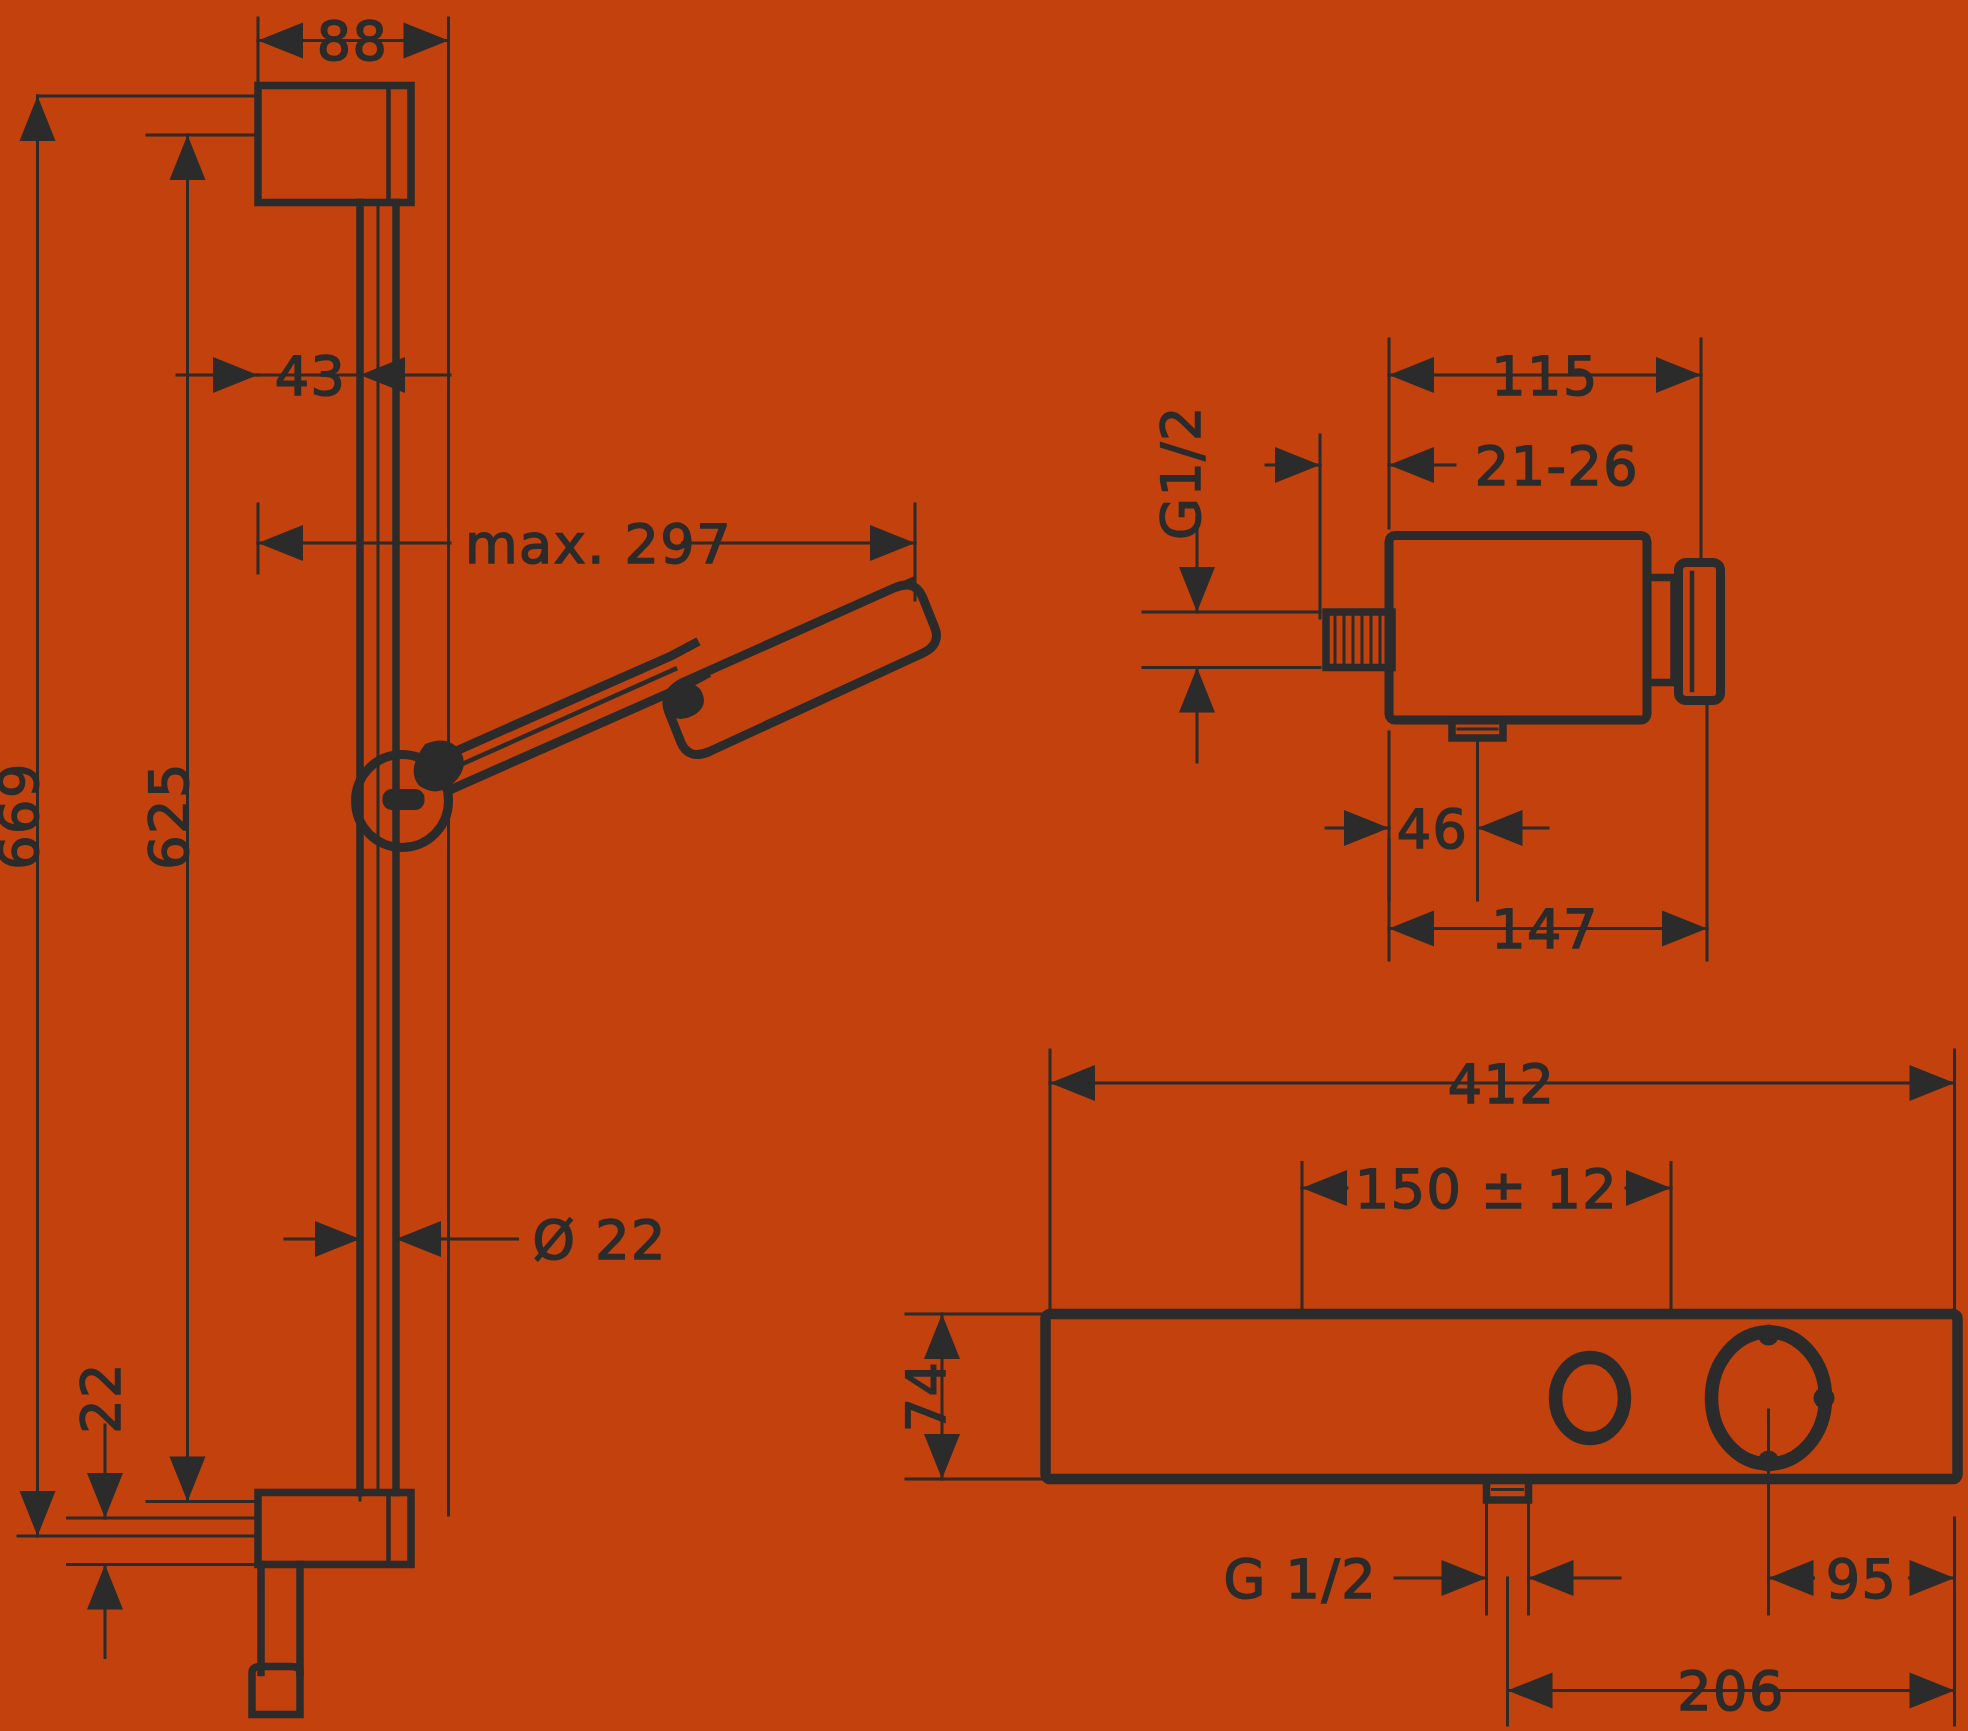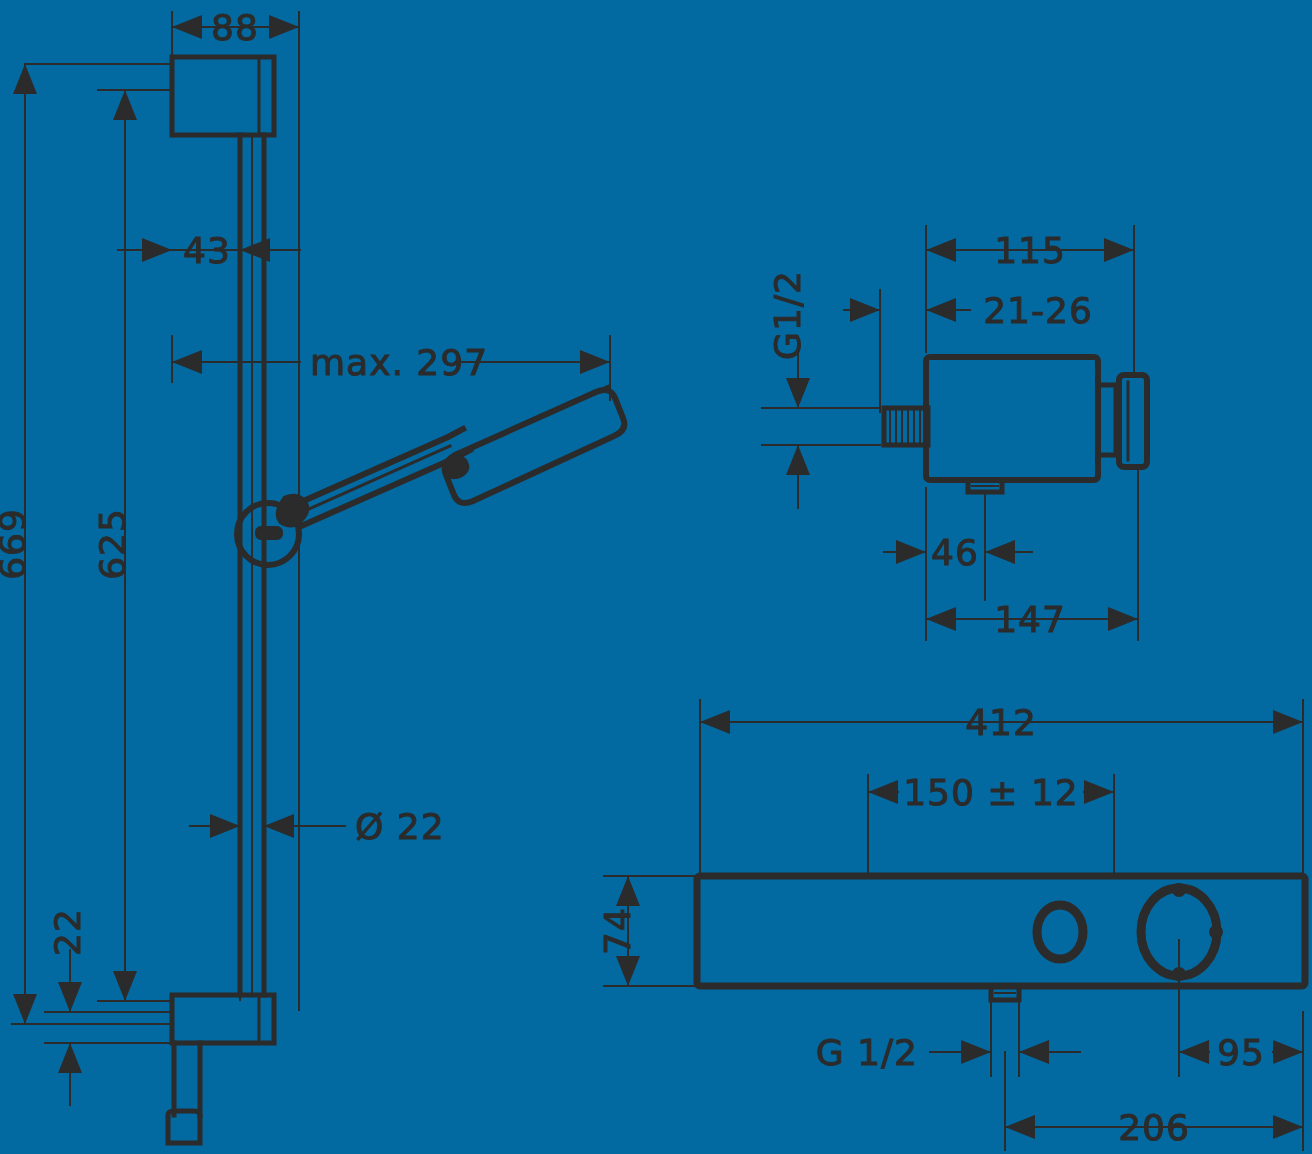--- a/index.html
+++ b/index.html
@@ -7,21 +7,21 @@
     padding: 0;
     background: #ffffff;
   }
   body {
     font-family: "DejaVu Sans", sans-serif;
   }
   #sheet {
     position: relative;
     width: 1312px;
     height: 1154px;
-    background: #0369a1;
+    background: #c2410c;
     overflow: hidden;
   }
   #sheet svg {
     position: absolute;
     left: 0;
     top: 0;
   }
   .dimtext {
     font-family: "DejaVu Sans", sans-serif;
     font-size: 36px;

